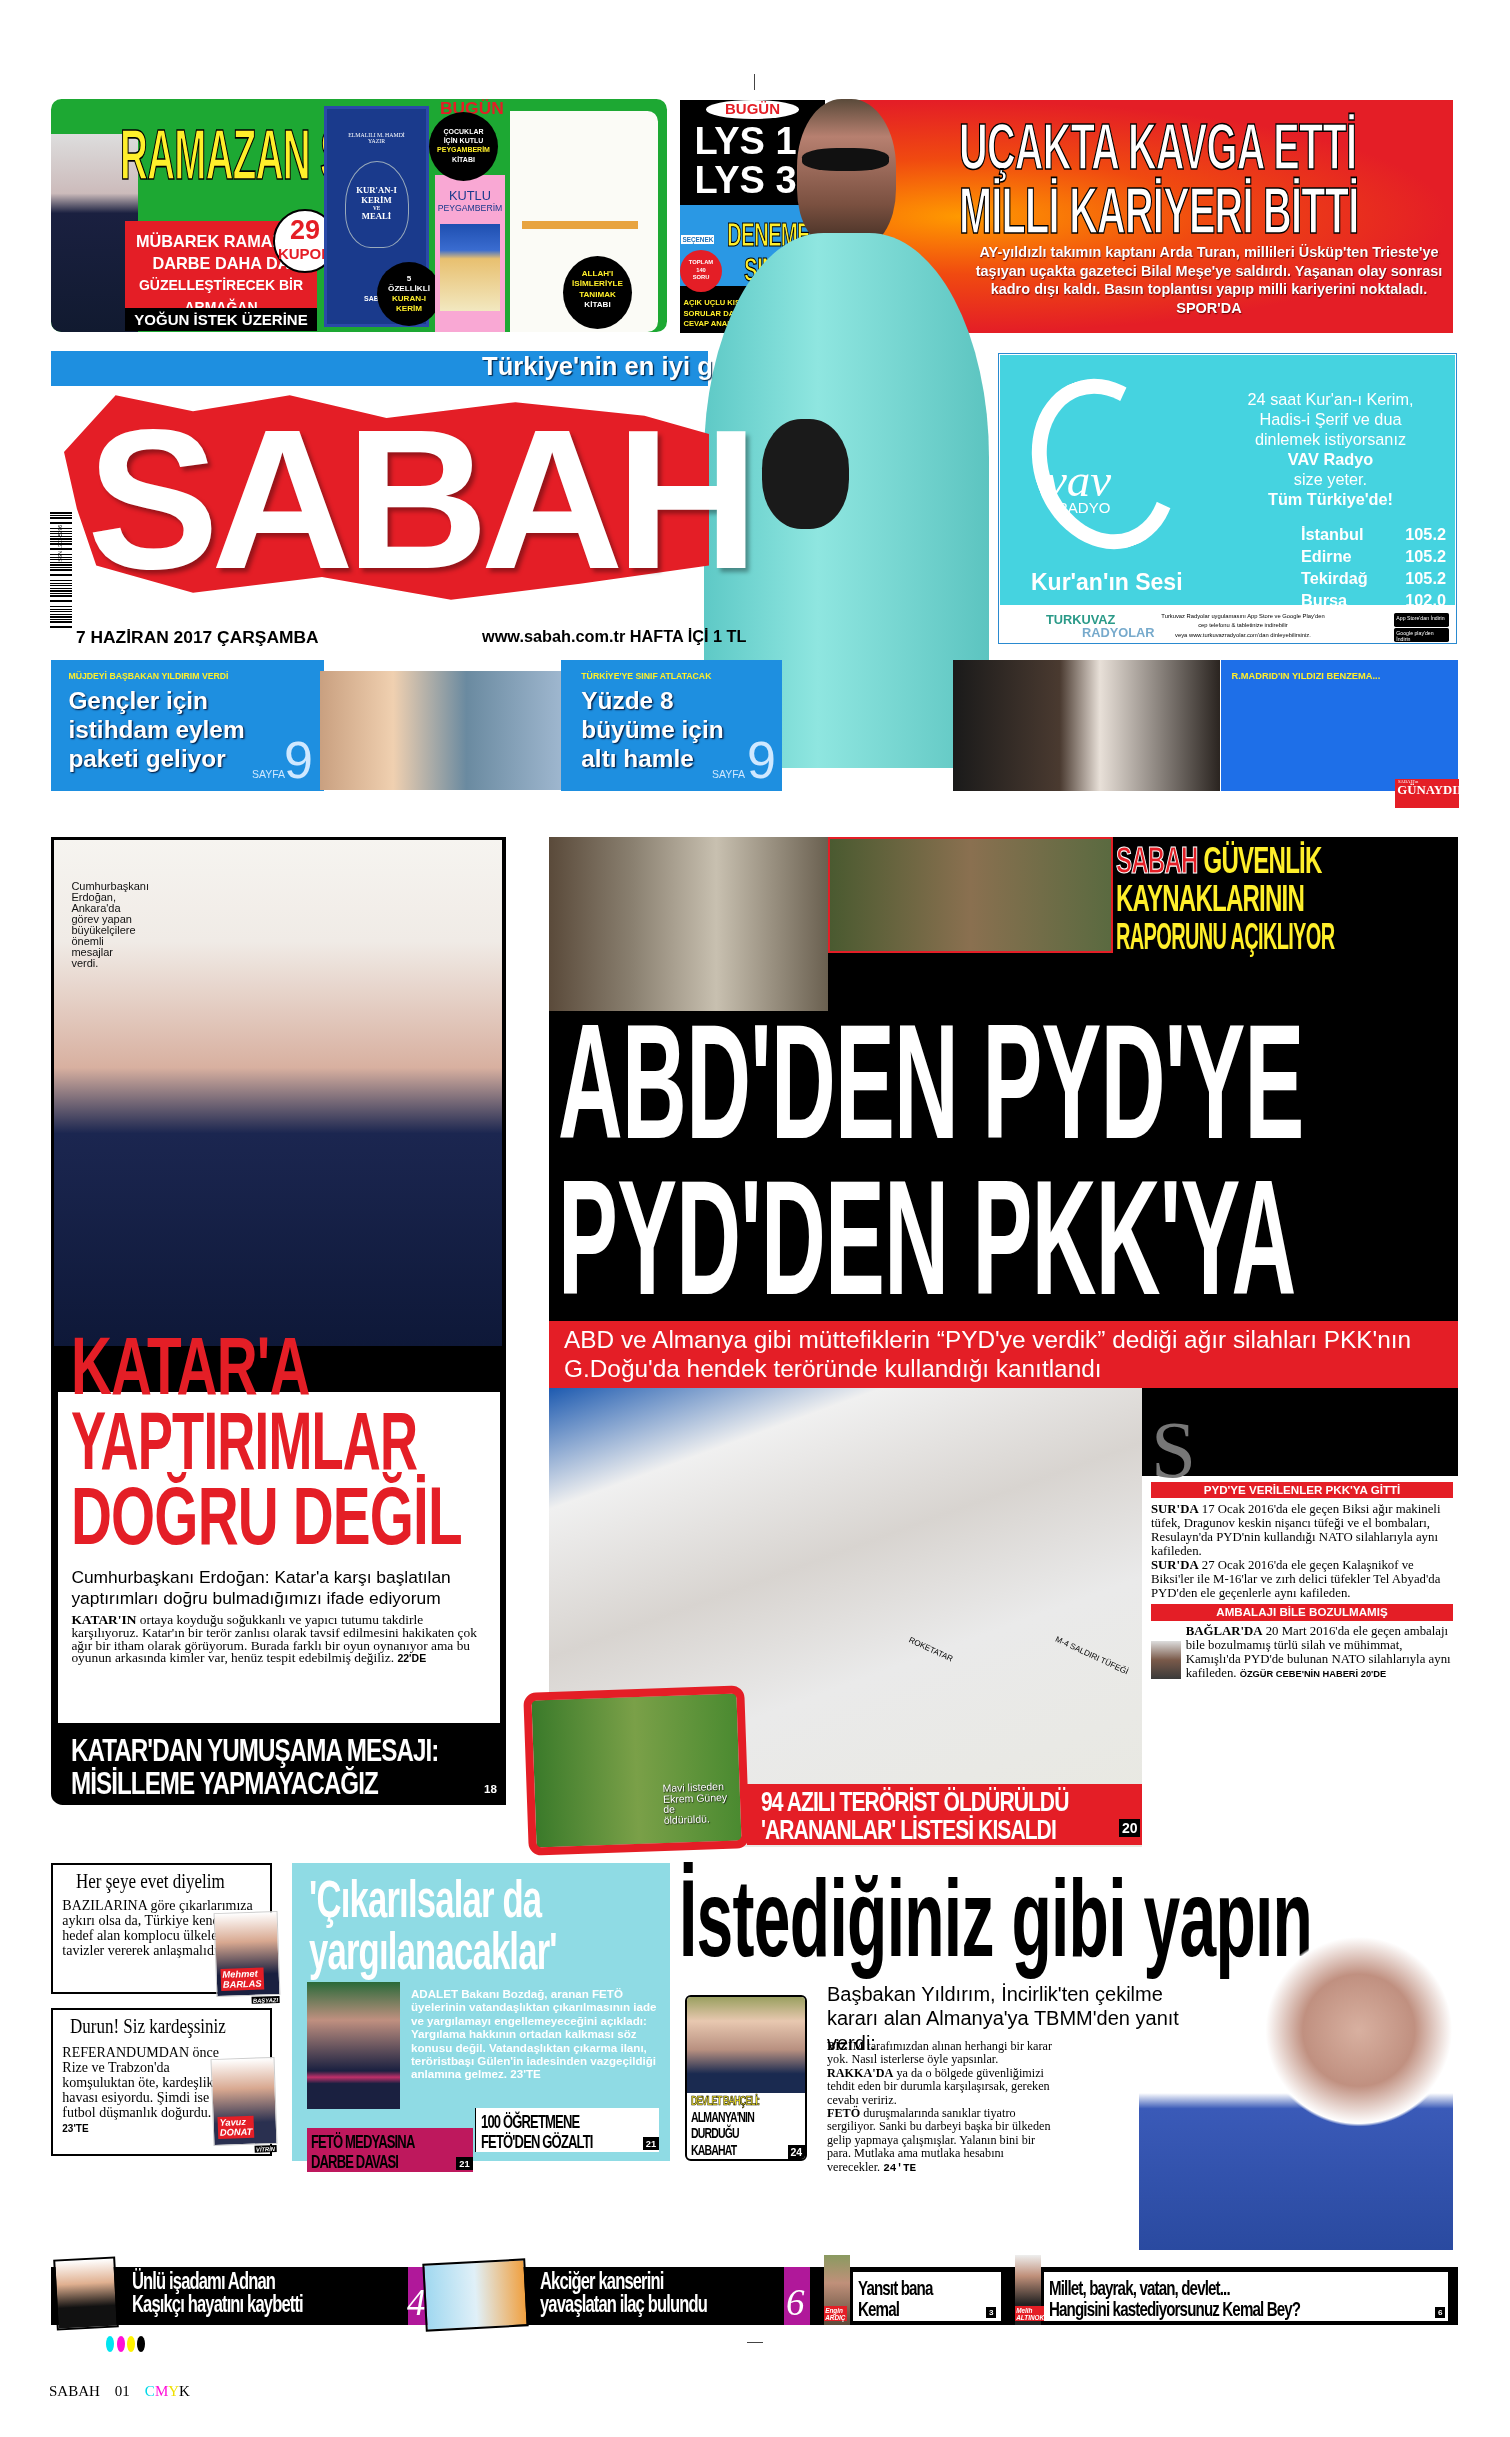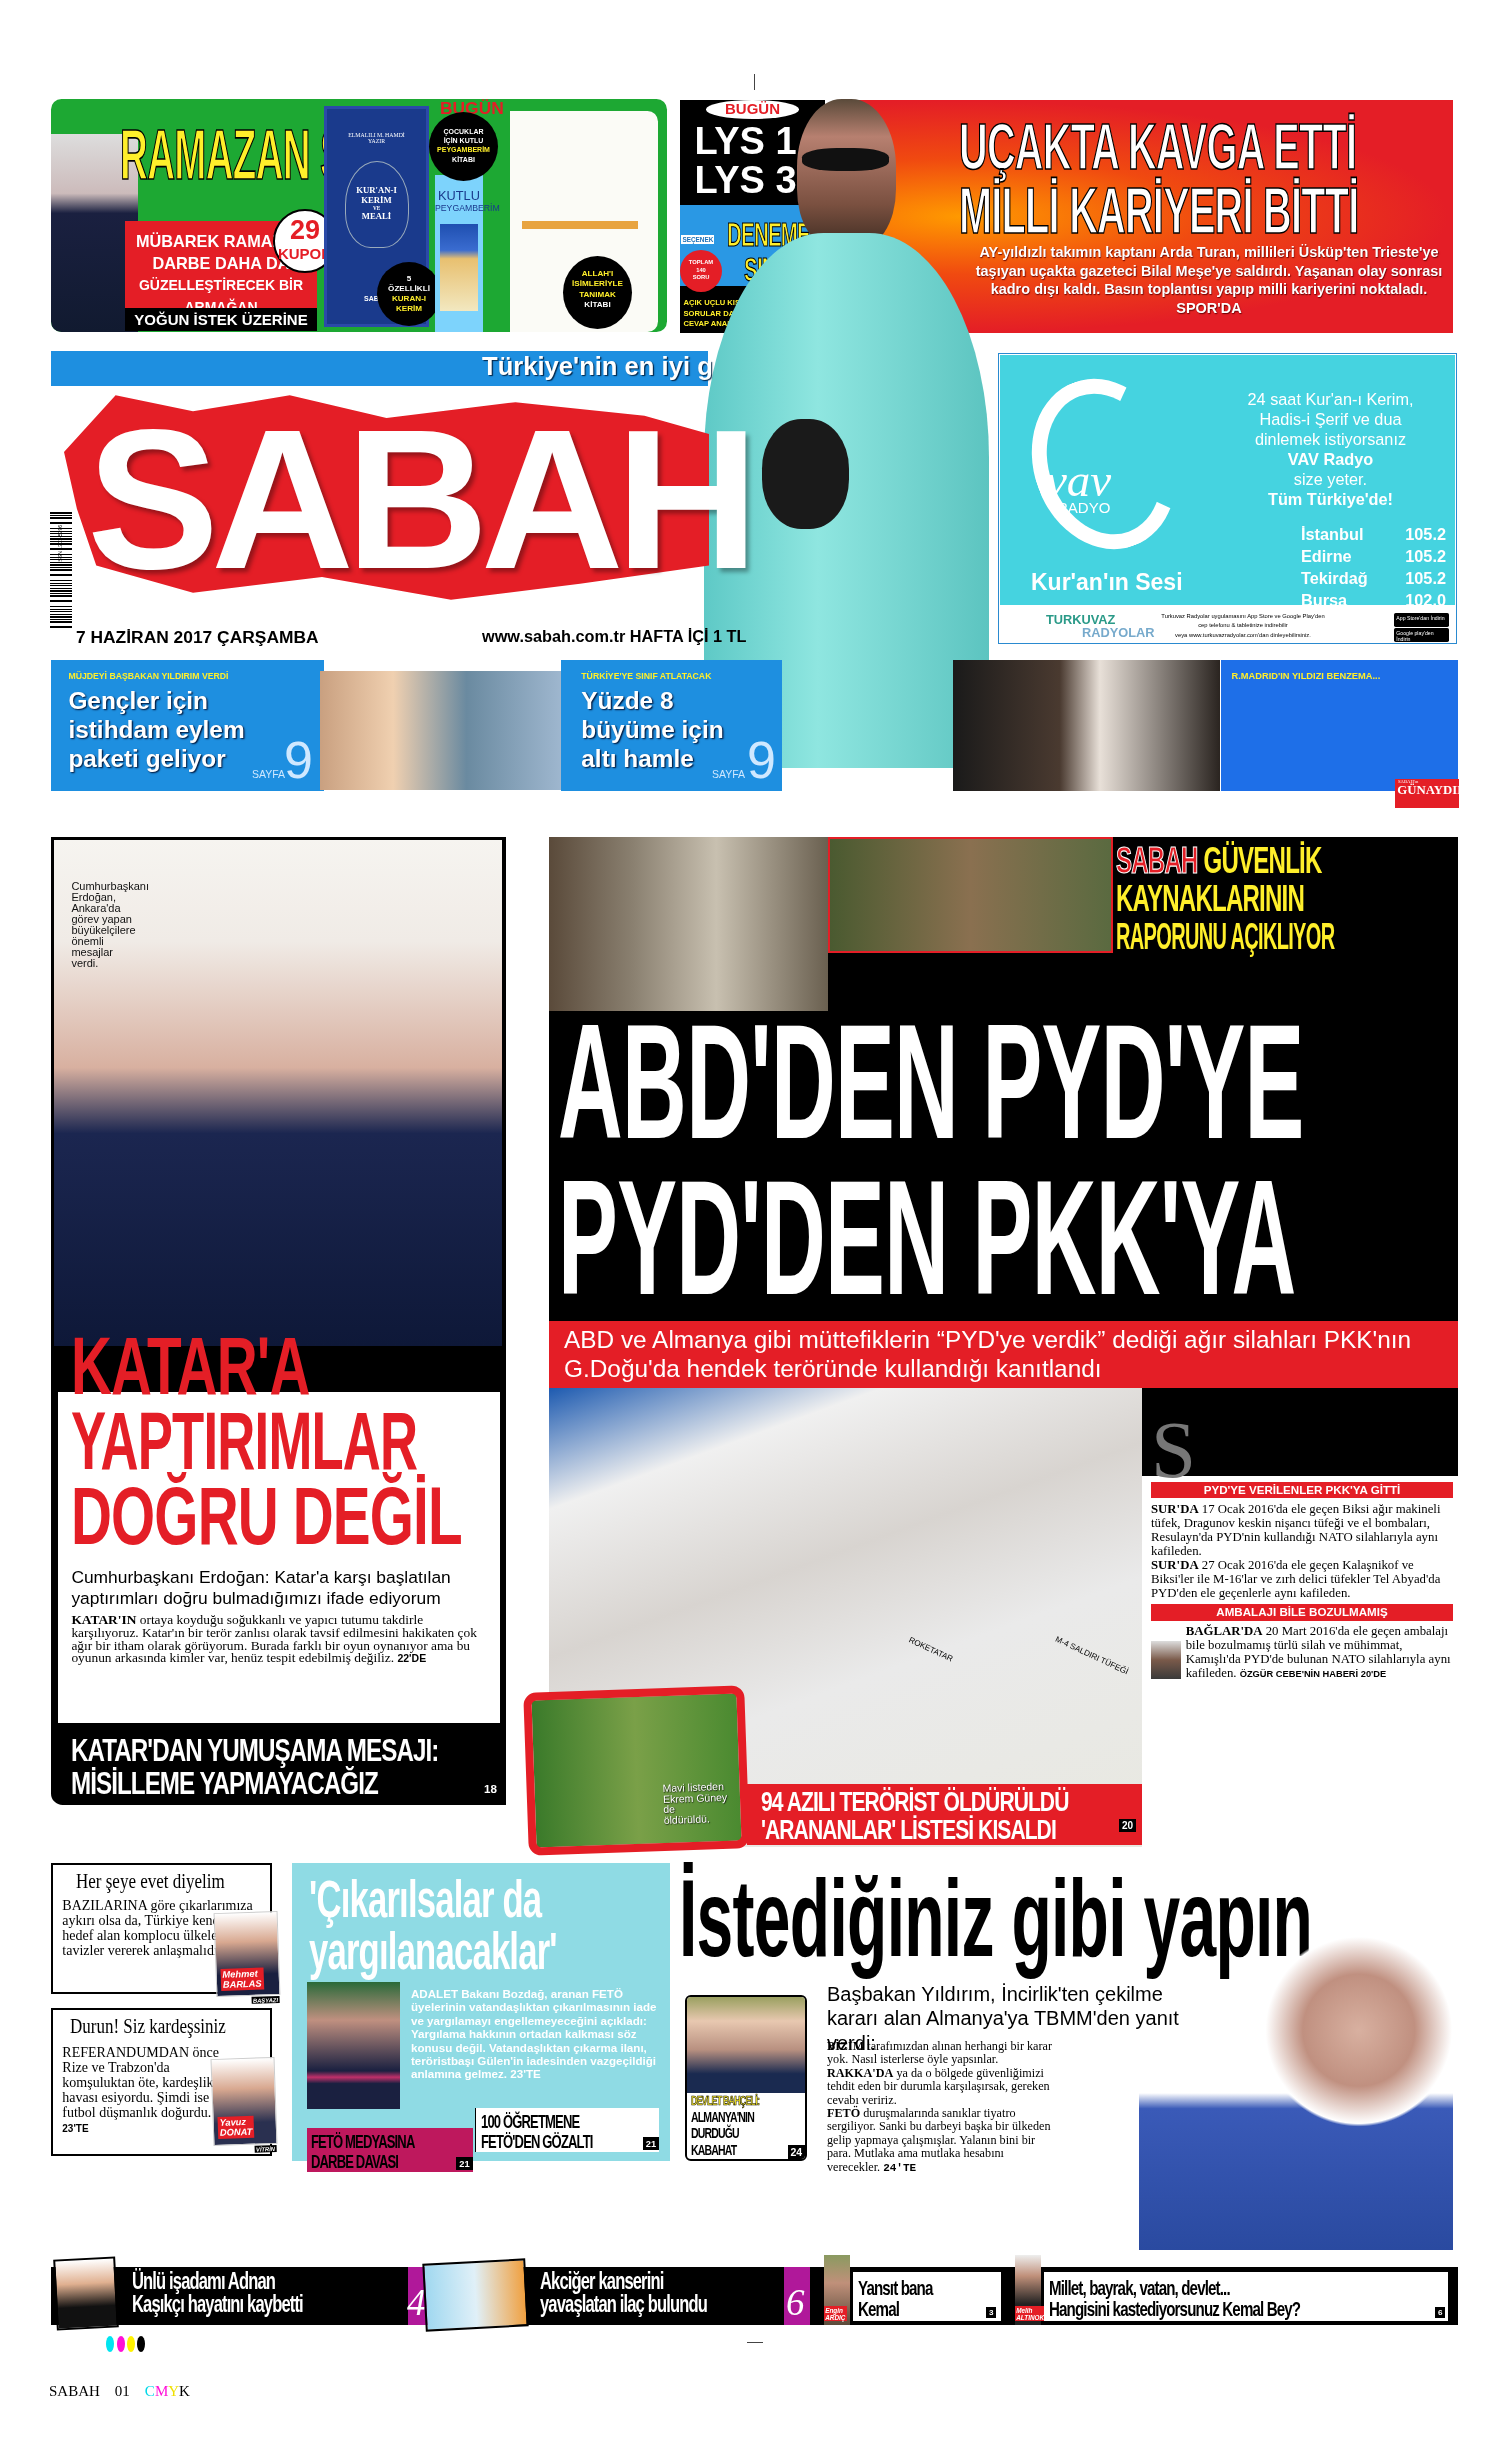--- a/index.html
+++ b/index.html
@@ -46,21 +46,21 @@
     </div>
     <div style="font-size:7px;font-weight:bold;margin-top:47px;">SABAH</div>
   </div>
   <div class="abs ctr" style="left:326px;top:163px;width:64px;height:64px;border-radius:50%;background:#000;color:#fff;font-weight:bold;font-size:8.1px;line-height:10px;padding-top:11.6px;">
     <div>5</div>
     <div>ÖZELLİKLİ</div>
     <div class="yel">KURAN-I</div>
     <div class="yel">KERİM</div>
   </div>
 
-  <div class="abs ctr" style="left:384px;top:76px;width:48px;height:157px;background:#7dd3fc;">
+  <div class="abs ctr" style="left:384px;top:76px;width:70px;height:157px;background:#f9a8d4;">
     <div style="font-size:12.8px;color:#1a3a8c;margin-top:12.8px;">KUTLU</div>
     <div style="font-size:8.7px;color:#1a3a8c;">PEYGAMBERİM</div>
     <div style="margin:11.6px 4.7px 0;height:87px;background:linear-gradient(#1f4fb0 0,#3a6cd0 30%,#e8c070 40%,#f2e8c0 100%);"></div>
   </div>
   <div class="abs ctr" style="left:389px;top:-1.2px;font-size:17.4px;font-weight:bold;color:#e41e26;">BUGÜN</div>
   <div class="abs ctr" style="left:378px;top:12.8px;width:69px;height:69px;border-radius:50%;background:#000;color:#fff;font-weight:bold;font-size:7px;line-height:9.3px;padding-top:15px;">
     <div>ÇOCUKLAR</div>
     <div>İÇİN KUTLU</div>
     <div class="yel">PEYGAMBERİM</div>
     <div>KİTABI</div>
@@ -252,21 +252,21 @@
     <div>Mavi listeden</div>
     <div>Ekrem Güney de</div>
     <div>öldürüldü.</div>
   </div>
 </div>
 <div class="abs" style="left:747px;top:1784px;width:395px;height:61px;background:#e41e26;"></div>
 <div class="abs cond" style="left:761px;top:1788px;font-size:27px;line-height:28px;color:#fff;transform:scaleX(0.78);white-space:nowrap;">
   <div>94 AZILI TERÖRİST ÖLDÜRÜLDÜ</div>
   <div>'ARANANLAR' LİSTESİ KISALDI</div>
 </div>
-<div class="abs pagenum" style="left:1119px;top:1819px;font-size:10px;">20</div>
+<div class="abs pagenum" style="left:1119px;top:1819px;font-size:14px;">20</div>
 
 <div class="abs serif" style="left:1151px;top:1418px;width:302px;font-size:12.8px;line-height:14px;">
   <div>
     <span style="float:left;font-size:81px;line-height:64px;color:#777;margin-right:4.7px;">S</span>
     <b>İLVAN'DA</b>
     <span>12 Ocak 2016'da ele geçen PKK'ya ait silahlar, tank savarlar, roketatarlar ve mermiler Kobani'de PYD'de ele geçen NATO silahlarıyla aynı kafileden.</span>
   </div>
   <div style="clear:both;margin-top:4.7px;background:#e41e26;color:#fff;text-align:center;font-family:'Liberation Sans',sans-serif;font-weight:bold;font-size:11.6px;line-height:16.3px;">PYD'YE VERİLENLER PKK'YA GİTTİ</div>
   <div style="margin-top:3.5px;"><b>SUR'DA</b> <span>17 Ocak 2016'da ele geçen Biksi ağır makineli tüfek, Dragunov keskin nişancı tüfeği ve el bombaları, Resulayn'da PYD'nin kullandığı NATO silahlarıyla aynı kafileden.</span></div>
   <div><b>SUR'DA</b> <span>27 Ocak 2016'da ele geçen Kalaşnikof ve Biksi'ler ile M-16'lar ve zırh delici tüfekler Tel Abyad'da PYD'den ele geçenlerle aynı kafileden.</span></div>

